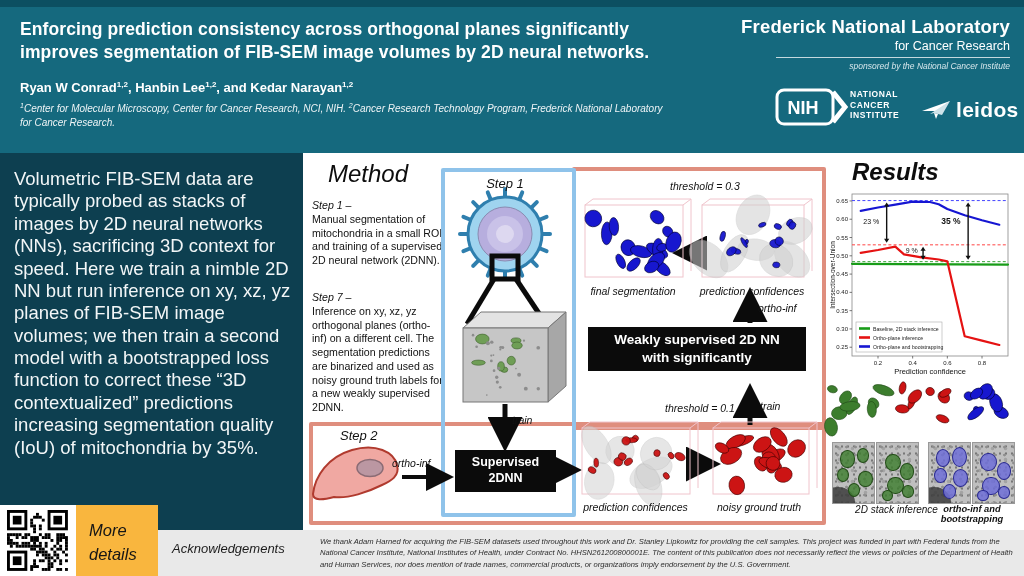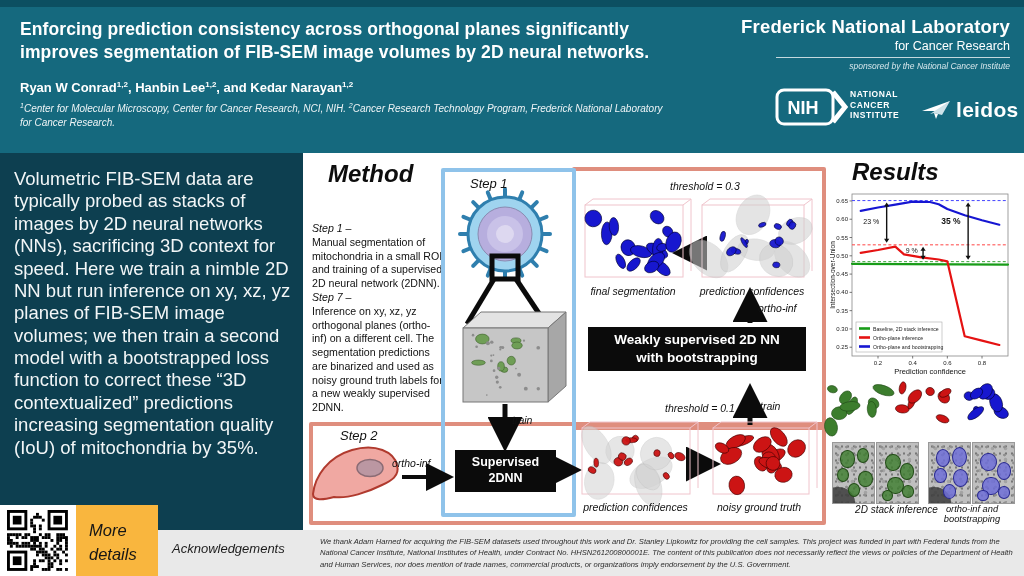--- a/index.html
+++ b/index.html
@@ -42,21 +42,21 @@
   
   .main{left:303px;top:153px;width:721px;height:423px;background:#fff;}
 
   
   .ack-bar{left:158px;top:530px;width:866px;height:46px;background:var(--ack-gray,#e9e9e9);}
   .ack-head{left:172px;top:541px;width:140px;color:#1c1c1c;font-style:italic;font-size:13px;}
   .ack-text{left:320px;top:536px;width:694px;color:#2c2c2c;font-style:italic;
             font-size:7.6px;line-height:1.5;}
 
   
-  .method-title{left:328px;top:160px;font-size:24px;font-weight:bold;font-style:italic;color:#0d0d0d;}
+  .method-title{left:328px;top:160px;font-size:24px;font-weight:normal;font-style:italic;color:#0d0d0d;}
   .step-par{left:312px;width:132px;color:#111;font-size:10.6px;line-height:1.3;}
   .step-head{font-style:italic;}
   .box-blue{left:441px;top:168px;width:127px;height:341px;border:4px solid var(--box-blue,#8fc3ea);
             border-radius:2px;background:transparent;z-index:4;}
   .box-redA{left:572px;top:167px;width:246px;height:255px;border:4px solid var(--box-salmon,#df8e7e);
             border-radius:2px;z-index:3;}
   .box-redB{left:309px;top:422px;width:509px;height:95px;border:4px solid var(--box-salmon,#df8e7e);
             border-radius:2px;z-index:3;}
   .black-box{background:#0b0b0b;color:#fff;font-weight:bold;text-align:center;
              display:flex;flex-direction:column;justify-content:center;z-index:7;}
@@ -276,21 +276,21 @@
       </svg>
   </div>
   <div class="abs more-details">
     <div>More</div>
     <div>details</div>
   </div>
 
   <div class="abs main"></div>
 
   <div class="abs method-title">Method</div>
-  <div class="abs step-par" style="top:199px;margin-top:23px;">
+  <div class="abs step-par" style="top:199px;">
     <div class="step-head">Step 1 –</div>
     <div>Manual segmentation of mitochondria in a small ROI and training of a supervised 2D neural network (2DNN).</div>
   </div>
   <div class="abs step-par" style="top:291px;">
     <div class="step-head">Step 7 –</div>
     <div>Inference on xy, xz, yz orthogonal planes (ortho-inf) on a different cell. The segmentation predictions are binarized and used as noisy ground truth labels for a new weakly supervised 2DNN.</div>
   </div>
 
   <div class="abs box-redA"></div>
   <div class="abs box-redB"></div>
@@ -499,28 +499,28 @@
         <ellipse cx="988.9" cy="393.7" rx="5.4" ry="6.2" transform="rotate(230 988.9 393.7)" fill="#1717cf" stroke="#000030" stroke-width="0.6" opacity="1"></ellipse>
         <ellipse cx="985.3" cy="391.4" rx="8.5" ry="6.2" transform="rotate(307 985.3 391.4)" fill="#1717cf" stroke="#000030" stroke-width="0.6" opacity="1"></ellipse>
         <ellipse cx="977.2" cy="410.1" rx="4.2" ry="2.9" transform="rotate(43 977.2 410.1)" fill="#1717cf" stroke="#000030" stroke-width="0.6" opacity="1"></ellipse>
         <ellipse cx="976.5" cy="393.6" rx="6.9" ry="4.5" transform="rotate(143 976.5 393.6)" fill="#1717cf" stroke="#000030" stroke-width="0.6" opacity="1"></ellipse>
         <ellipse cx="975.7" cy="413.2" rx="9.5" ry="4.0" transform="rotate(143 975.7 413.2)" fill="#1717cf" stroke="#000030" stroke-width="0.6" opacity="1"></ellipse>
       </g>
   </svg>
 
   <div class="abs black-box bb-weak">
     <div>Weakly supervised 2D NN</div>
-    <div>with bootstrapping</div>
+    <div>with significantly</div>
   </div>
   <div class="abs black-box bb-sup">
     <div>Supervised</div>
     <div>2DNN</div>
   </div>
 
-  <div class="abs step-tag" style="left:470px;top:176px;width:70px;">Step 1</div>
+  <div class="abs step-tag" style="left:470px;top:176px;width:70px;text-align:center;">Step 1</div>
   <div class="abs step-tag" style="left:340px;top:428px;">Step 2</div>
   <div class="abs mlabel" style="left:650px;top:180px;width:110px;">threshold = 0.3</div>
   <div class="abs mlabel" style="left:578px;top:285px;width:110px;">final segmentation</div>
   <div class="abs mlabel" style="left:693px;top:285px;width:118px;">prediction confidences</div>
   <div class="abs mlabel" style="left:758px;top:302px;">ortho-inf</div>
   <div class="abs mlabel" style="left:760px;top:400px;">train</div>
   <div class="abs mlabel" style="left:645px;top:402px;width:110px;">threshold = 0.1</div>
   <div class="abs mlabel" style="left:512px;top:414px;">train</div>
   <div class="abs mlabel" style="left:392px;top:457px;">ortho-inf</div>
   <div class="abs mlabel" style="left:573px;top:501px;width:125px;">prediction confidences</div>
@@ -608,18 +608,18 @@
       <div class="em-blob blob-p" style="left: 34%; top: 68%; width: 28%; height: 22%;"></div>
     </div>
   <div class="abs em-crop" style="left:972px;" id="em4">
       <div class="em-blob blob-p" style="left: 18%; top: 16%; width: 36%; height: 28%;"></div>
       <div class="em-blob blob-p" style="left: 58%; top: 32%; width: 30%; height: 26%;"></div>
       <div class="em-blob blob-p" style="left: 22%; top: 56%; width: 38%; height: 28%;"></div>
       <div class="em-blob blob-p" style="left: 60%; top: 72%; width: 26%; height: 18%;"></div>
       <div class="em-blob blob-p" style="left: 10%; top: 78%; width: 24%; height: 16%;"></div>
     </div>
   <div class="abs cap" style="left:828px;width:95px;margin-left:21px;">2D stack inference</div>
-  <div class="abs cap" style="left:922px;width:100px;font-size:9.3px;">ortho-inf and bootstrapping</div>
+  <div class="abs cap" style="left:922px;width:100px;font-size:9.3px;font-weight:bold;">ortho-inf and bootstrapping</div>
 
   <div class="abs ack-bar"></div>
   <div class="abs ack-head">Acknowledgements</div>
   <div class="abs ack-text">We thank Adam Harned for acquiring the FIB-SEM datasets used throughout this work and Dr. Stanley Lipkowitz for providing the cell samples. This project was funded in part with Federal funds from the National Cancer Institute, National Institutes of Health, under Contract No. HHSN261200800001E. The content of this publication does not necessarily reflect the views or policies of the Department of Health and Human Services, nor does mention of trade names, commercial products, or organizations imply endorsement by the U.S. Government.</div>
 </div>
 
 </body></html>

